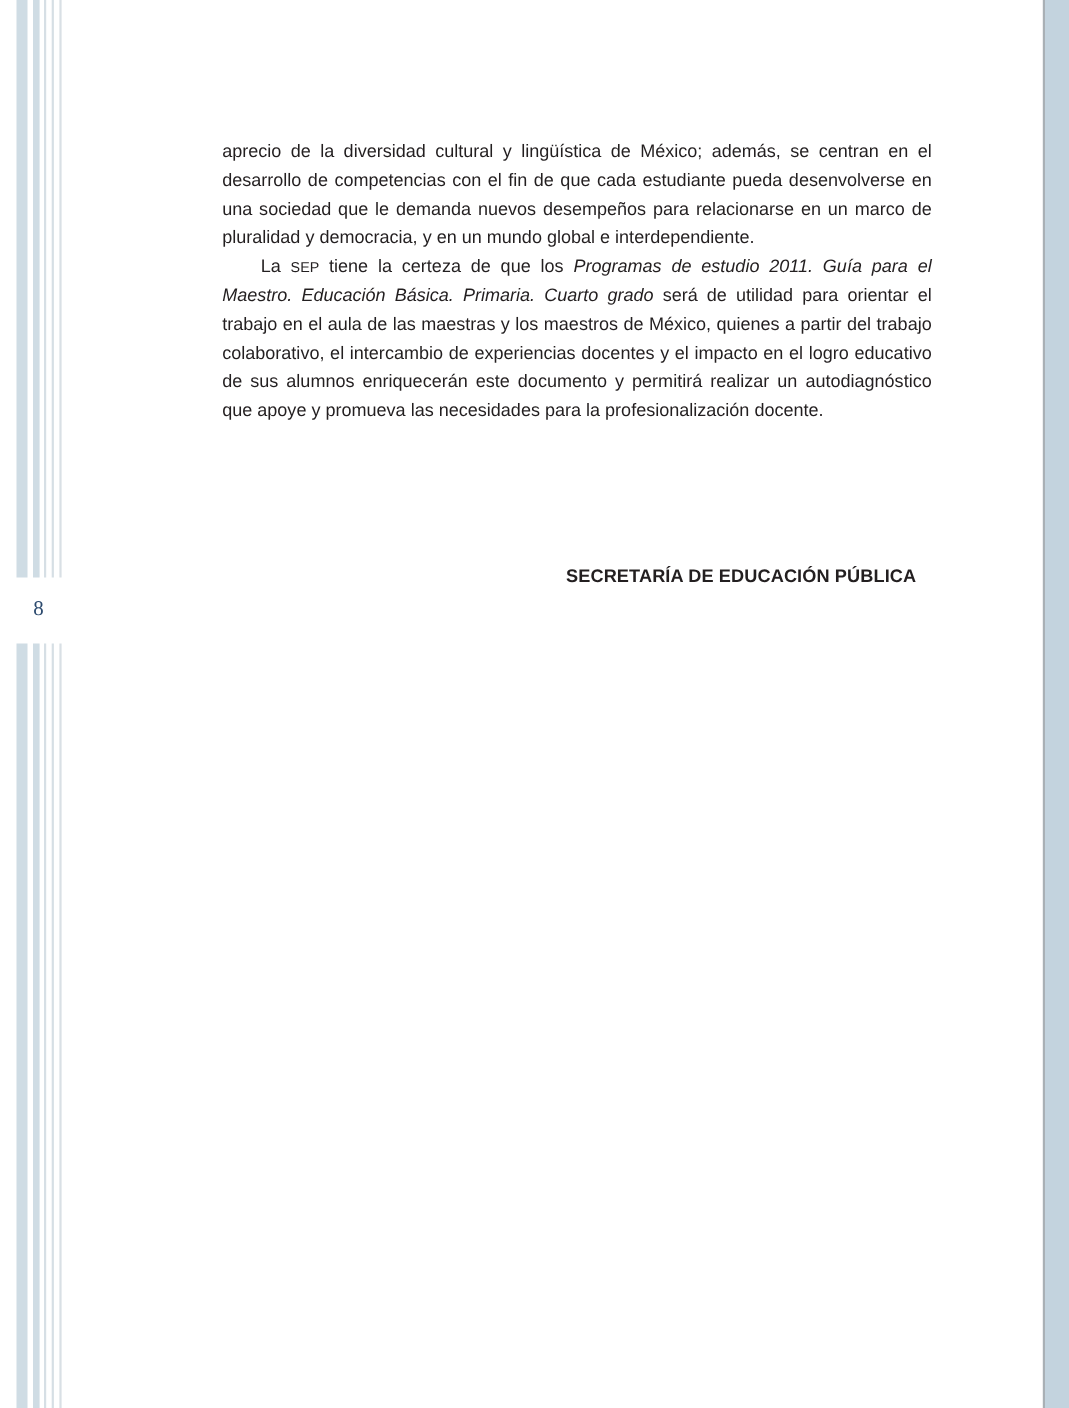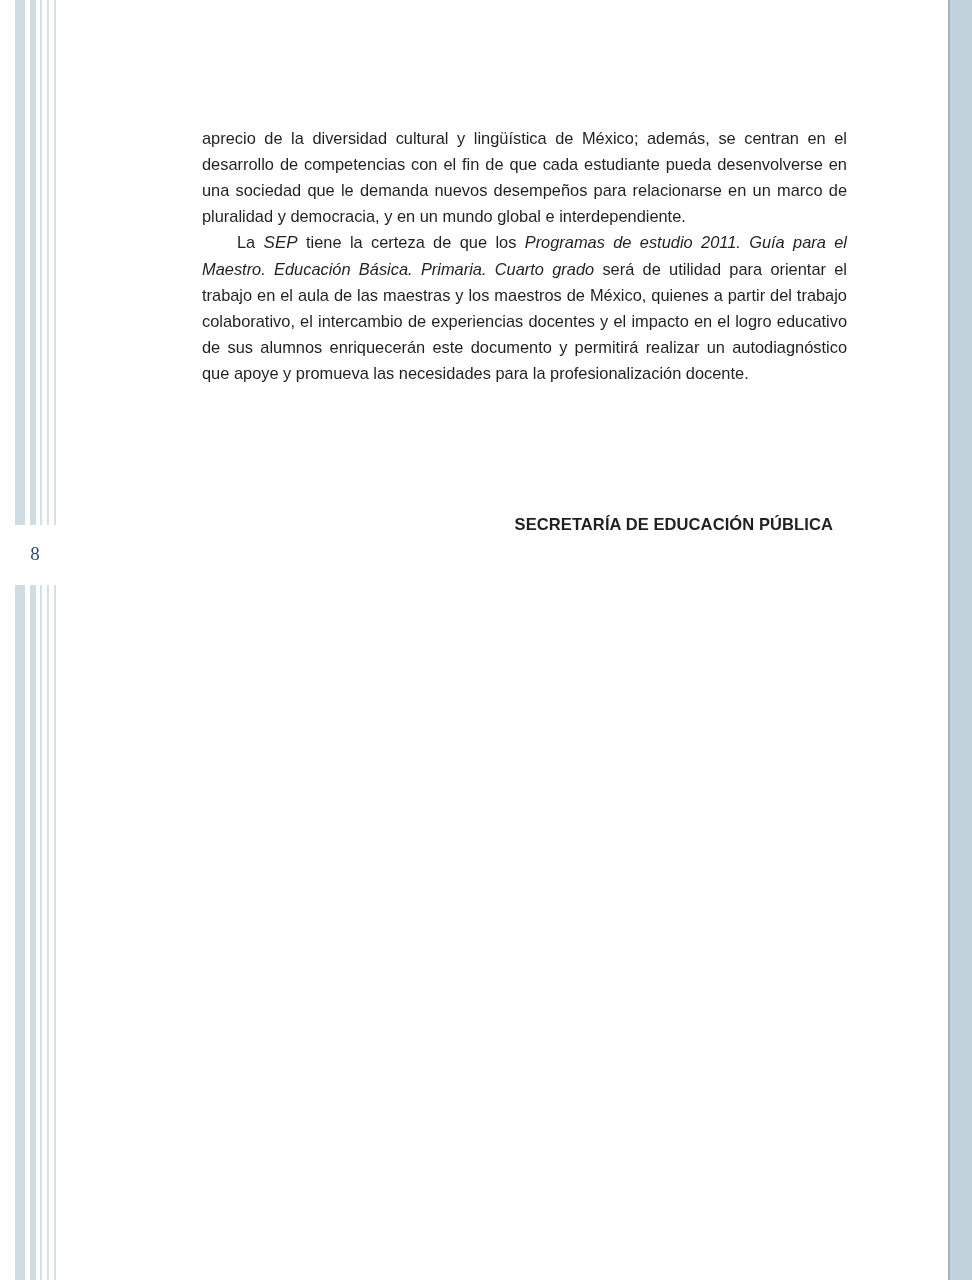--- a/index.html
+++ b/index.html
@@ -22,21 +22,21 @@
       font-family: "Liberation Serif", serif; font-size: 19px; color: #2c4a6e;
     }
     .right-line { position: absolute; left: 948px; top: 0; width: 2px; height: 1280px; background: #a9b0b5; }
     .right-band { position: absolute; left: 950px; top: 0; width: 22px; height: 1280px; background: #c3d3de; }
     .text-block {
       position: absolute; left: 177px; top: 125px; width: 645px;
       font-size: 16.4px; line-height: 26px; text-align: justify; margin-left: 25px;
     }
     .text-block p { margin: 0; }
     .indent { text-indent: 35px; }
-    .sc { font-size: 17px; font-style: italic; }
+    .sc { font-size: 13px; }
     .signature {
       position: absolute; left: 188px; top: 515px; width: 645px; text-align: right;
       font-weight: bold; font-size: 16.5px; letter-spacing: 0.1px;
     }
   </style>
 </head>
 <body>
 
 <div>
   <div class="stripe stripe-top s1"></div>

